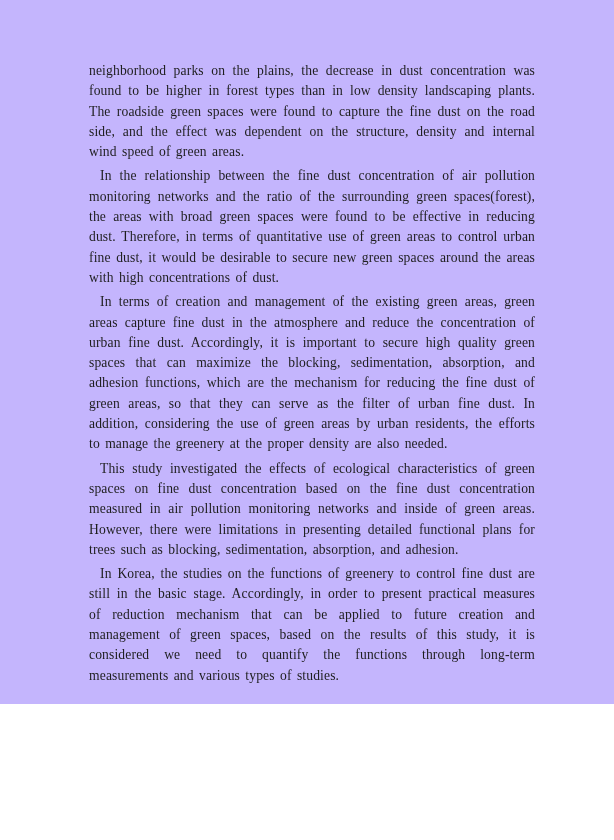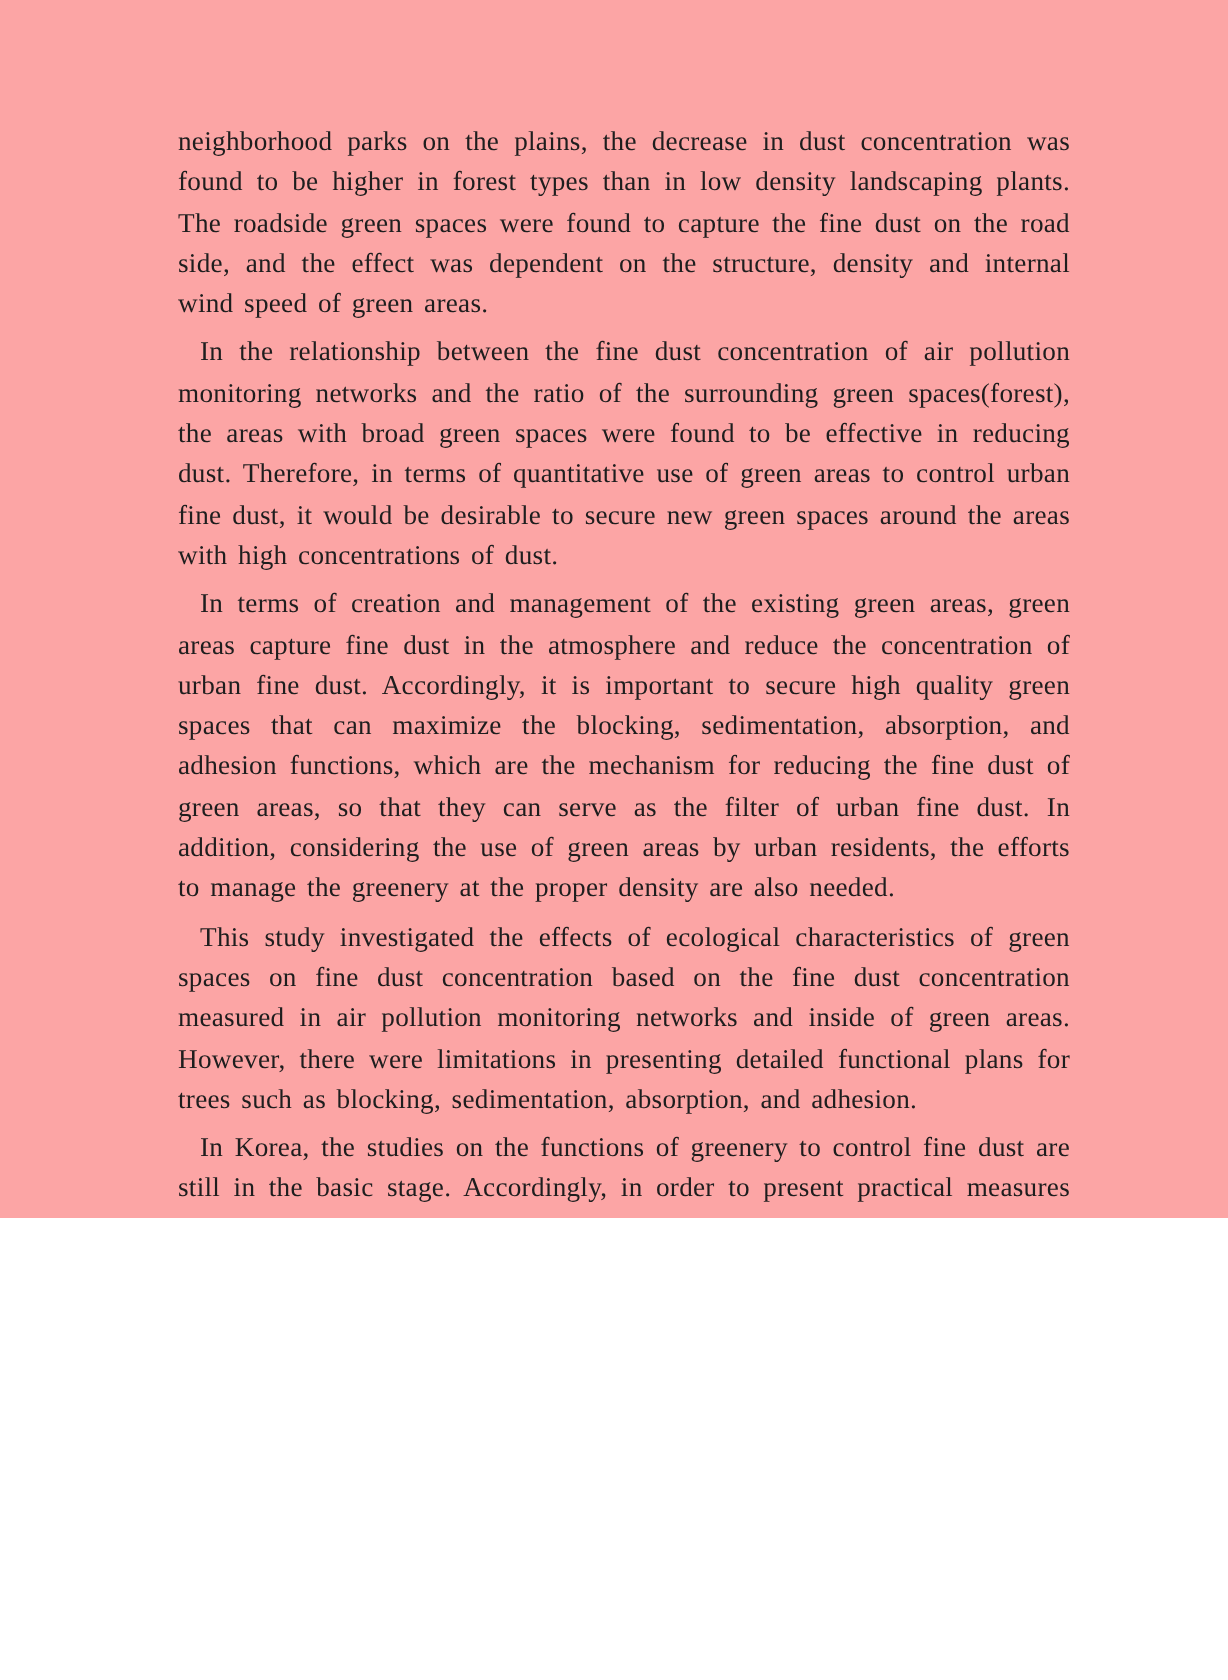--- a/index.html
+++ b/index.html
@@ -3,22 +3,22 @@
 <meta charset="utf-8">
 <style>
   html, body {
     margin: 0;
     padding: 0;
     background: #ffffff;
   }
   .page {
     position: relative;
     width: 614px;
-    height: 609px;
-    background: #fca5a5;
+    height: 704px;
+    background: #c4b5fd;
     overflow: hidden;
     font-family: "Liberation Serif", "DejaVu Serif", serif;
     color: #1e1e1e;
   }
   .text-block {
     position: absolute;
     left: 89px;
     top: 61px;
     width: 446px;
   }

